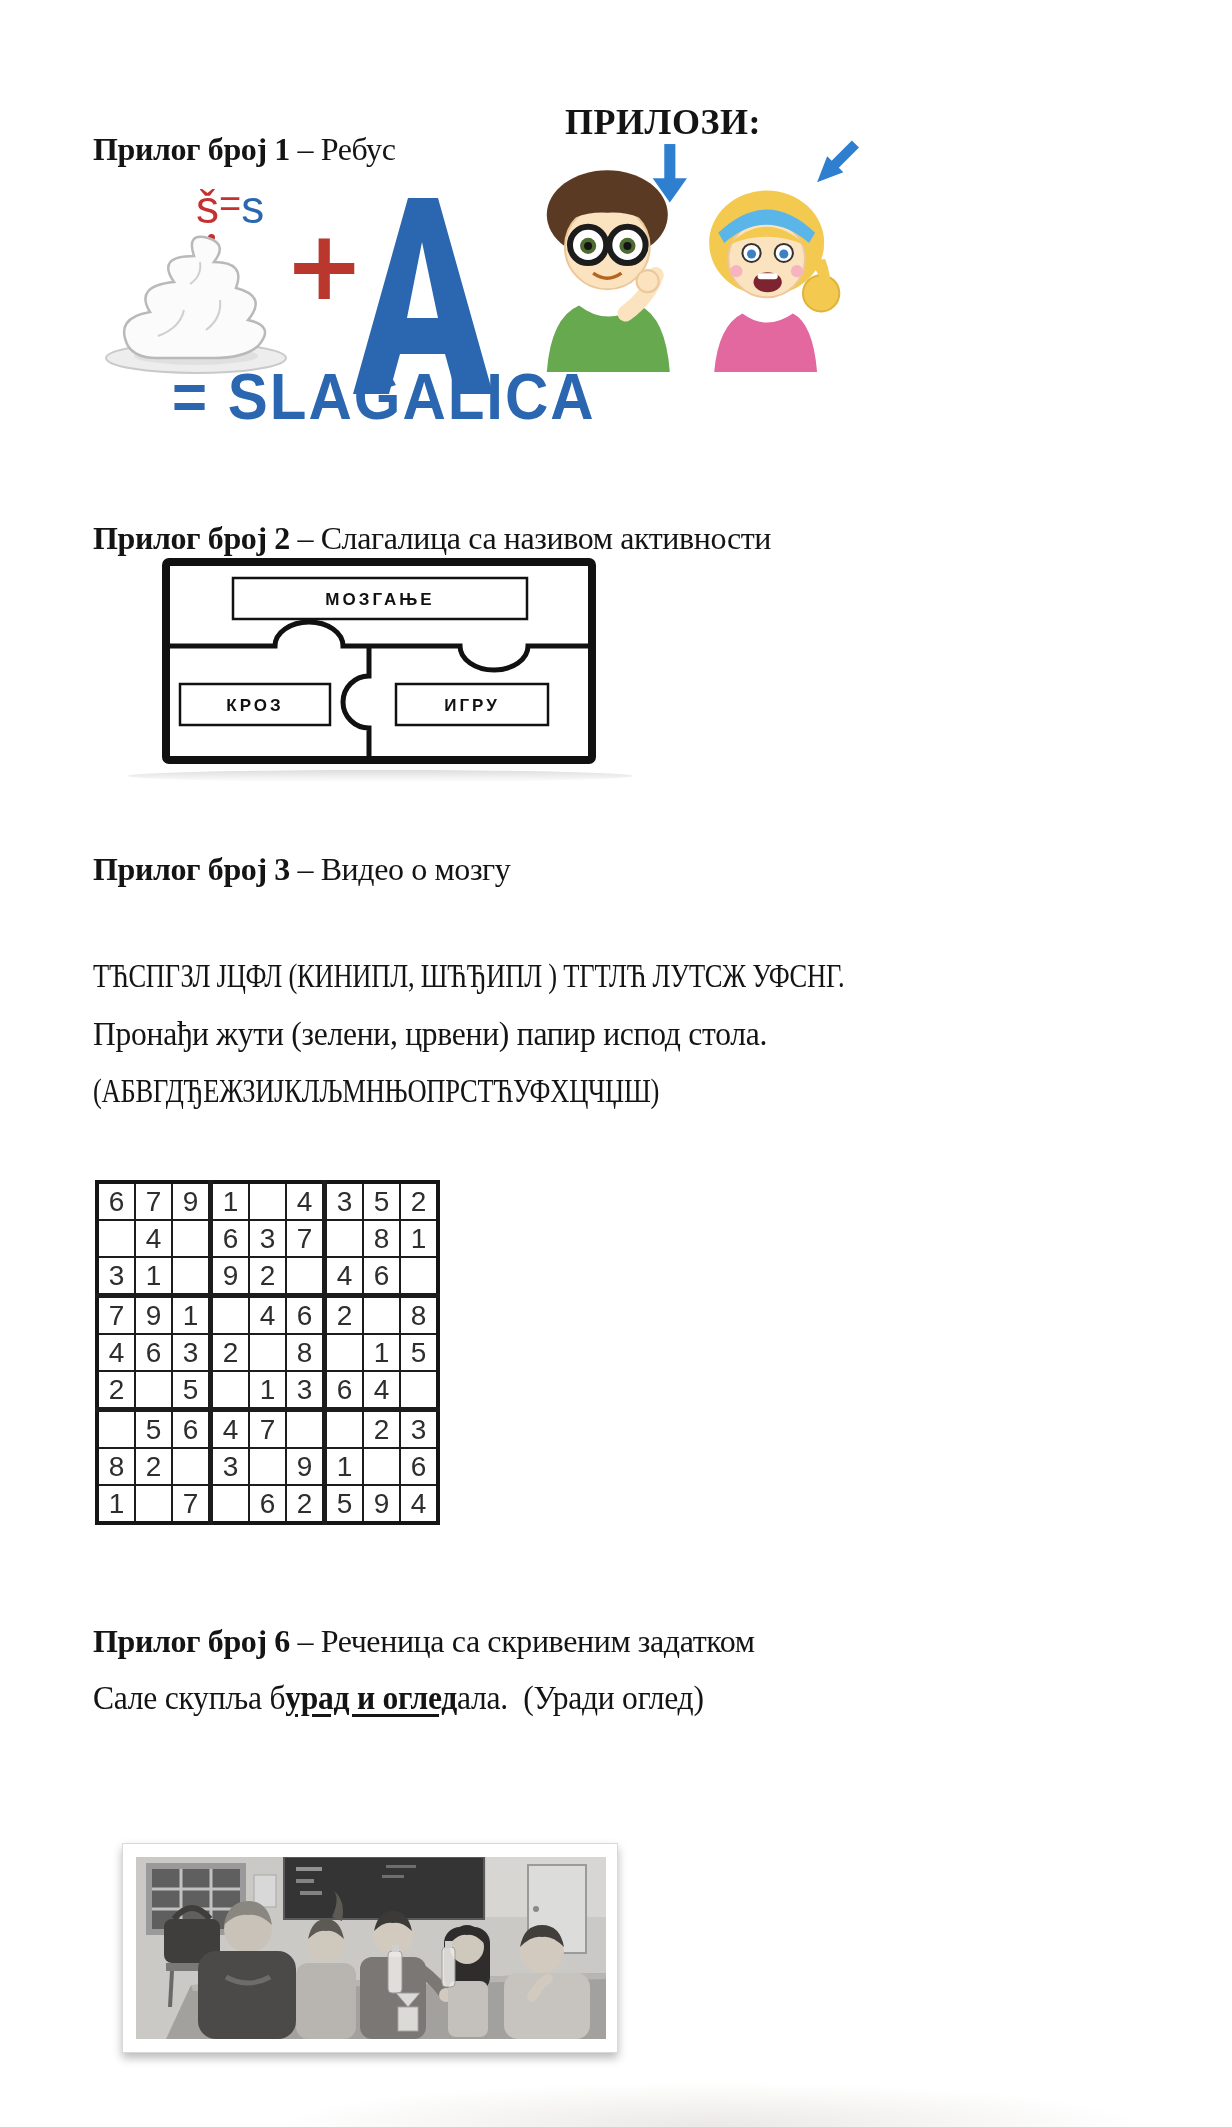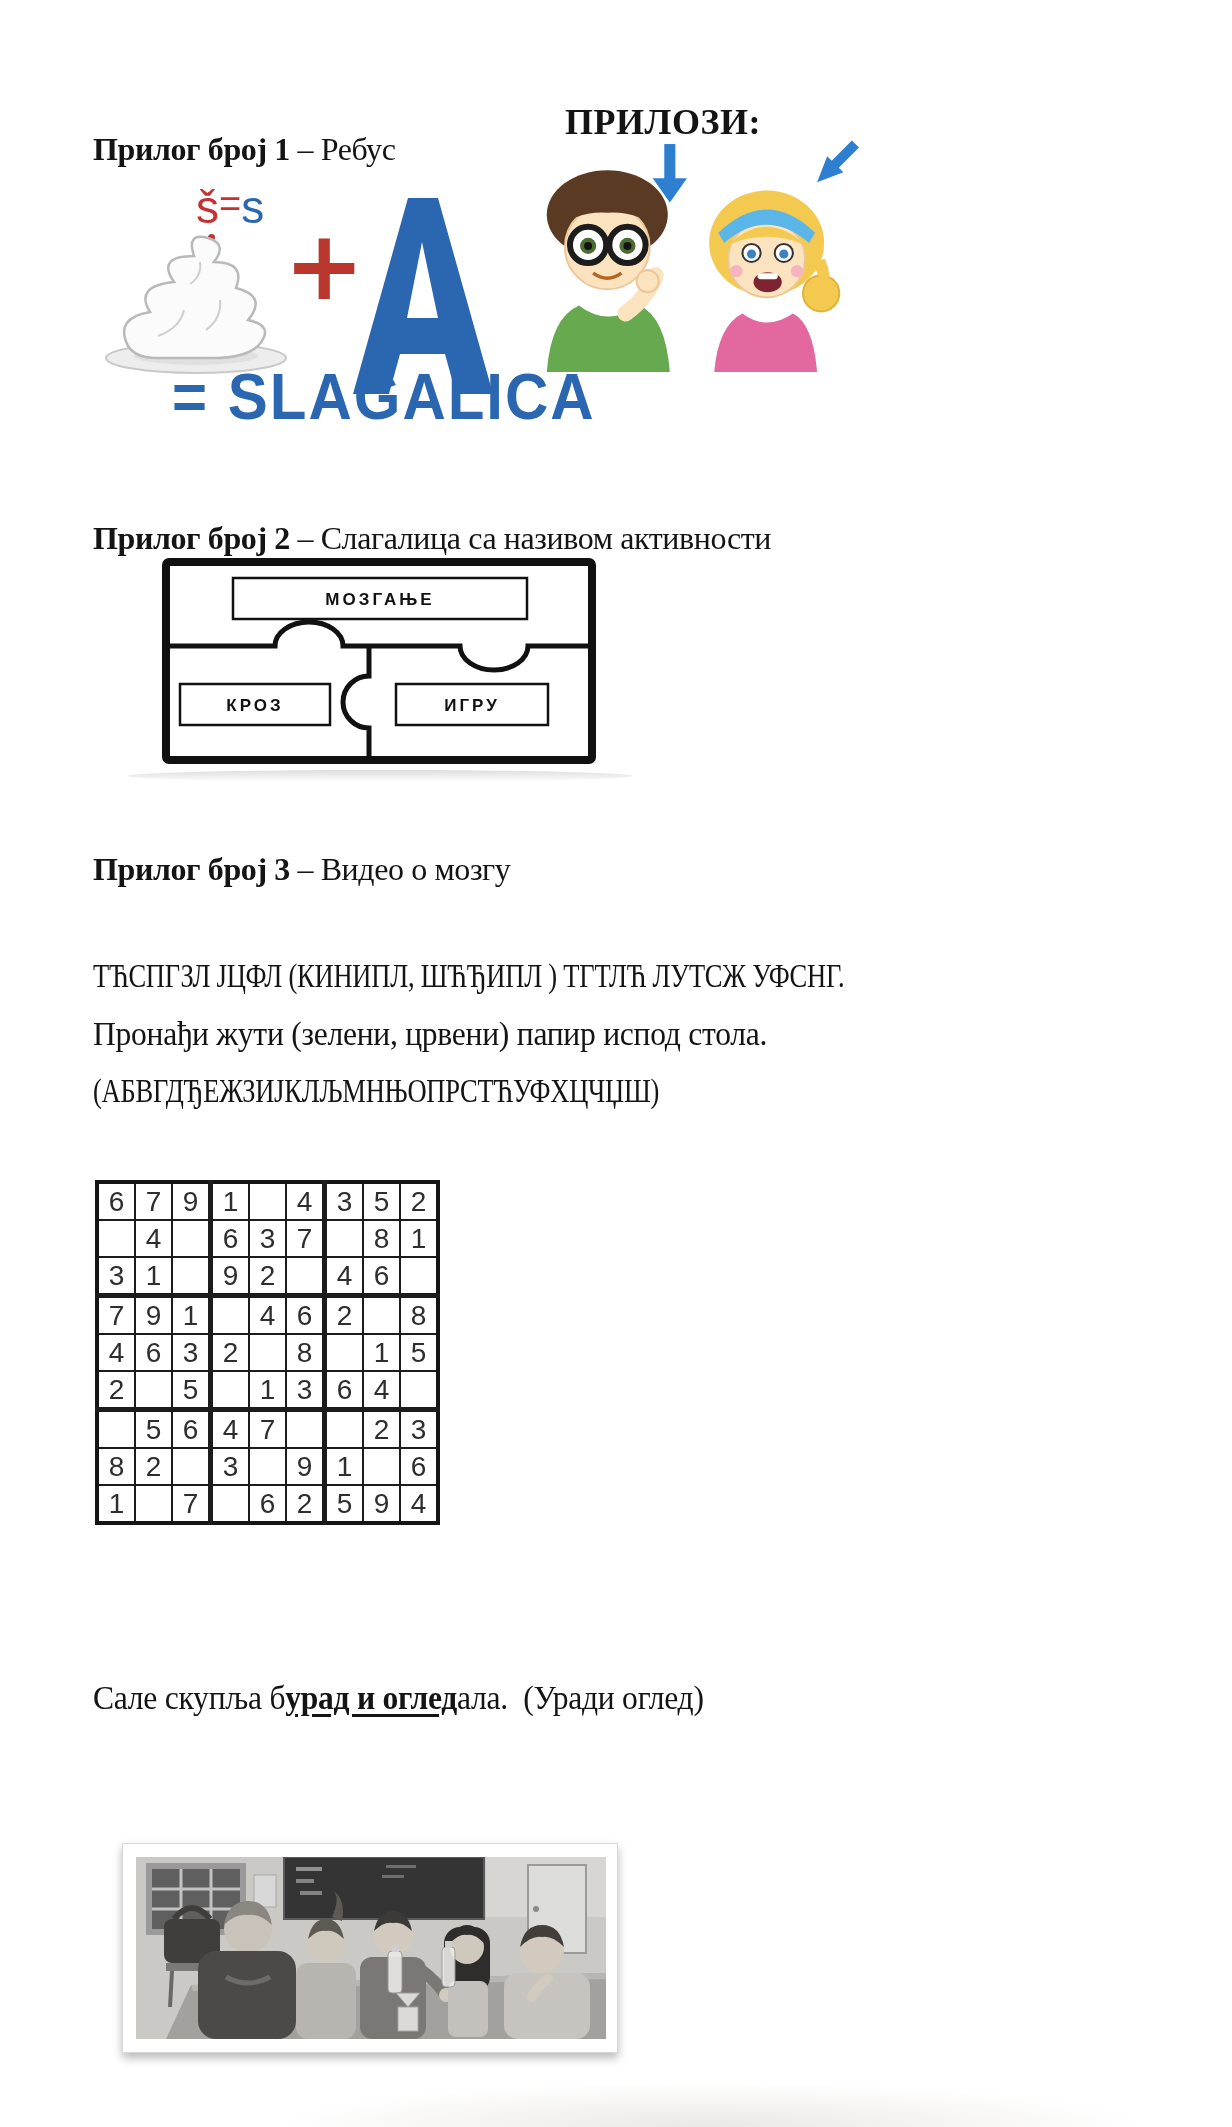--- a/index.html
+++ b/index.html
@@ -40,20 +40,21 @@
 </head>
 <body>
 
 <div class="page">
 
   <div class="abs title">ПРИЛОЗИ:</div>
 
   <div class="abs heading" style="top:131px"><span class="b">Прилог број 1</span><span> – Ребус</span></div>
   <div class="abs heading" style="top:520px"><span class="b">Прилог број 2</span><span> – Слагалица са називом активности</span></div>
   <div class="abs heading" style="top:851px"><span class="b">Прилог број 3</span><span> – Видео о мозгу</span></div>
+  <div class="abs heading" style="top:1623px"><span class="b">Прилог број 6</span><span> – Реченица са скривеним задатком</span></div>
 
   <div class="abs reb-hint">
     <span class="r">š</span><span class="eq">=</span><span class="bl">s</span>
   </div>
 
   <svg class="abs" style="left:94px;top:214px" width="204" height="162" viewBox="0 0 204 162">
     <ellipse cx="102" cy="144" rx="90" ry="15" fill="#ededed" stroke="#c9c9c9" stroke-width="2"></ellipse>
     <ellipse cx="102" cy="142" rx="62" ry="9" fill="#e0e0e0"></ellipse>
     <path d="M34 132 Q20 104 56 98 Q40 72 80 68 Q62 42 100 42 Q92 18 114 24 Q134 30 120 48 Q152 48 142 74 Q174 82 154 106 Q182 112 164 132 Q150 144 120 144 L62 144 Q42 144 34 132 Z" fill="#fbfbfb" stroke="#b9b9b9" stroke-width="2.5"></path>
     <path d="M64 122 Q86 114 90 96" stroke="#cfcfcf" stroke-width="2" fill="none"></path>

